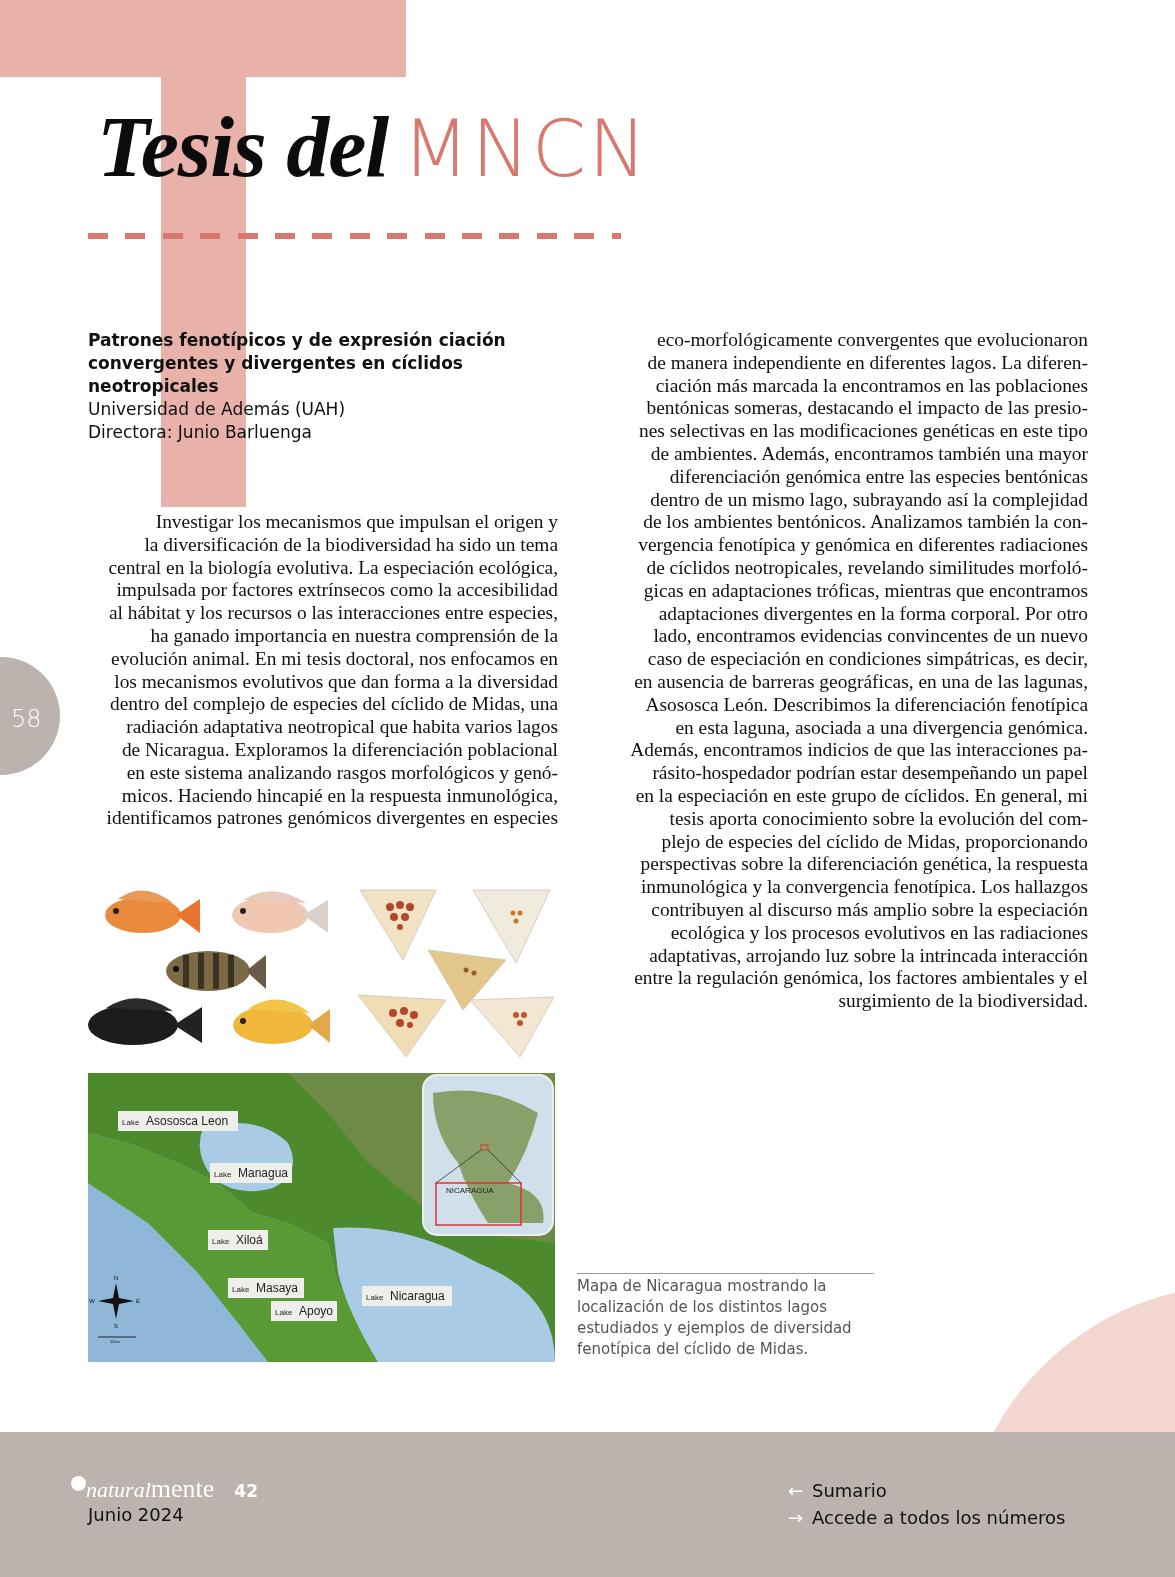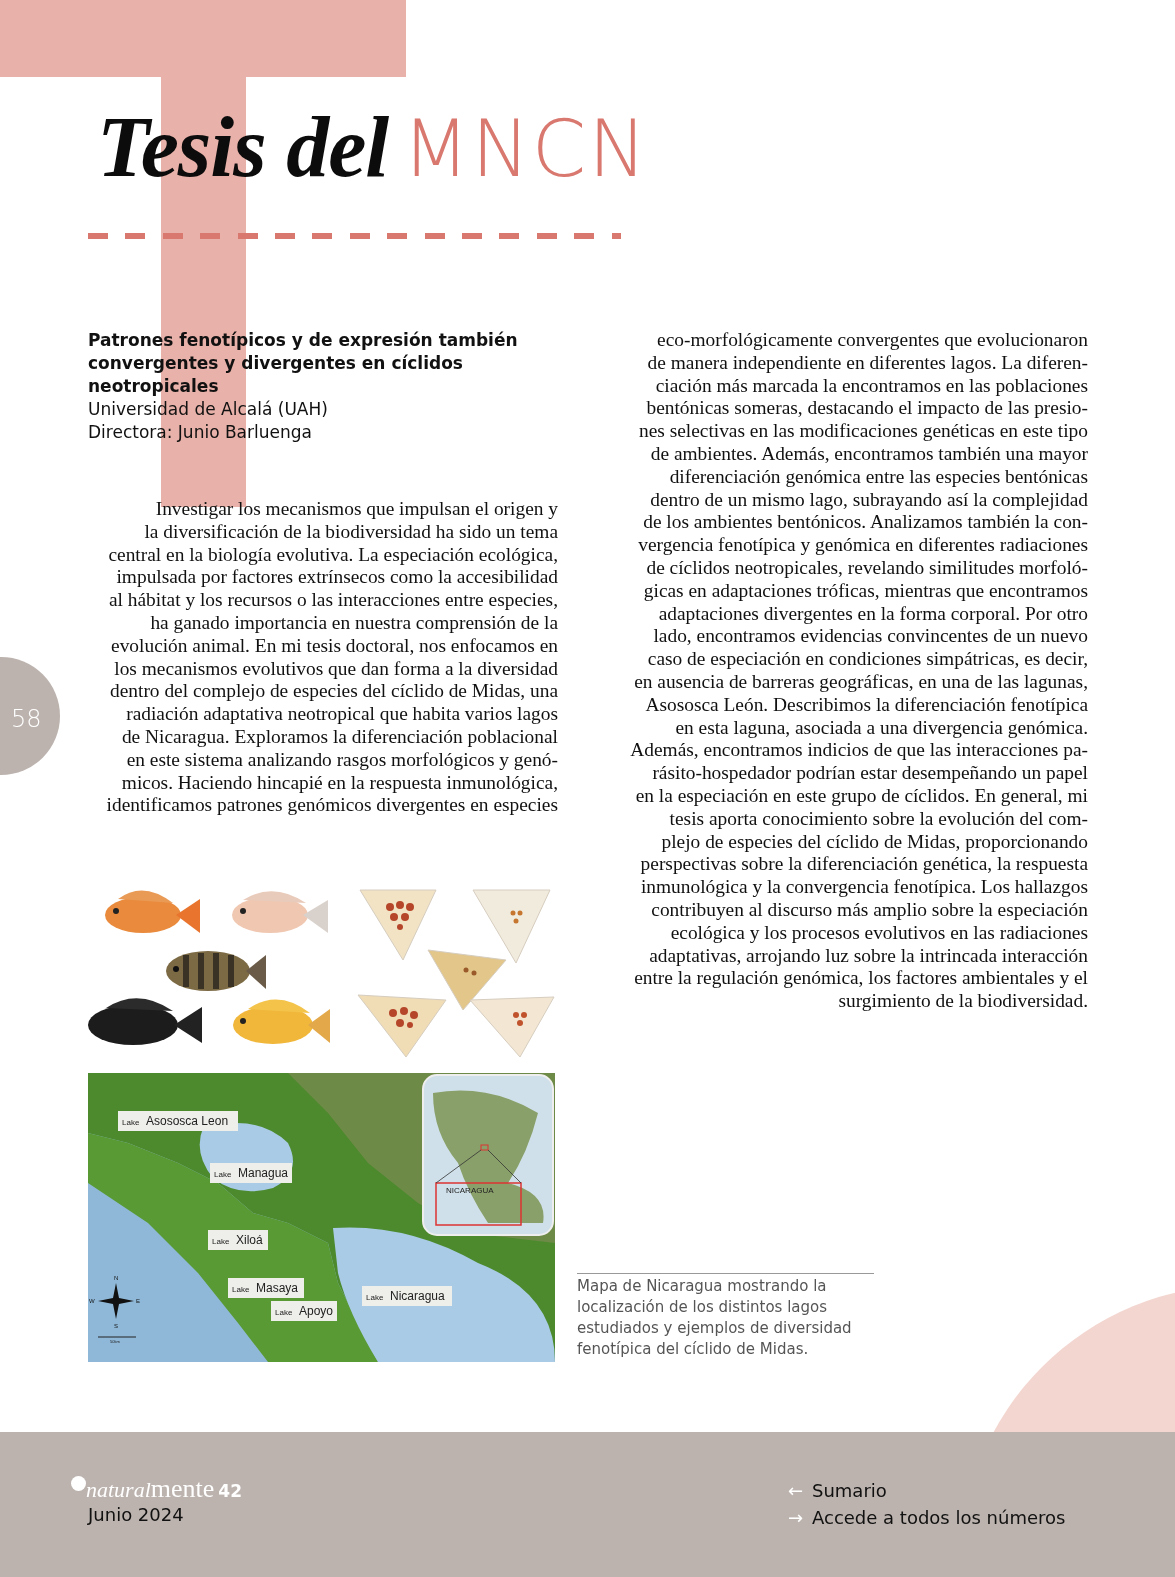--- a/index.html
+++ b/index.html
@@ -15,62 +15,62 @@
 
     .dash-line { position: absolute; left: 88px; top: 233px; width: 533px; height: 6px;
       background: repeating-linear-gradient(to right, #d9786f 0 20px, transparent 20px 37.4px); }
 
     .meta { position: absolute; left: 88px; top: 329px; width: 470px; font-family: "DejaVu Sans", sans-serif; font-size: 17px; line-height: 23px; color: #111; }
     .meta .thesis-title { font-weight: bold; display: block; }
     .meta span.line { display: block; }
 
     .body-col { position: absolute; font-family: "Liberation Serif", serif; font-size: 19.4px; line-height: 22.8px; color: #111; text-align: right; }
     .body-col p { white-space: pre-line; }
-    .col-left { left: 88px; top: 498px; width: 470px; }
+    .col-left { left: 88px; top: 511px; width: 470px; }
     .col-right { left: 613px; top: 329px; width: 475px; }
 
     .page-circle { position: absolute; left: -58px; top: 657px; width: 118px; height: 118px; border-radius: 50%; background: #bcb3ae; }
     .page-number { position: absolute; left: 11px; top: 705px; font-family: "DejaVu Sans", sans-serif; font-weight: 300; font-size: 24px; color: #ffffff; }
 
     .fish-figure { position: absolute; left: 88px; top: 875px; width: 470px; height: 185px; }
     .map-figure { position: absolute; left: 88px; top: 1073px; width: 467px; height: 289px; overflow: hidden; background: #8fb8d8; }
 
     .caption-rule { position: absolute; left: 577px; top: 1273px; width: 297px; height: 1px; background: #999; }
     .caption { position: absolute; left: 577px; top: 1276px; width: 310px; font-family: "DejaVu Sans", sans-serif; font-size: 15px; line-height: 21px; color: #555; }
 
     .deco-circle { position: absolute; left: 960px; top: 1285px; width: 560px; height: 560px; border-radius: 50%; background: #f3d6d0; }
 
     .footer { position: absolute; left: 0; top: 1432px; width: 1175px; height: 145px; background: #bcb3ae; }
     .brand { position: absolute; left: 71px; top: 1474px; white-space: nowrap; }
     .brand-dot { display: inline-block; width: 15px; height: 15px; border-radius: 50%; background: #fff; vertical-align: top; margin-top: 2px; }
     .brand-italic { font-family: "Liberation Serif", serif; font-style: italic; font-size: 22px; color: #fff; }
     .brand-roman { font-family: "Liberation Serif", serif; font-size: 26px; color: #fff; }
-    .brand-issue { font-family: "DejaVu Sans", sans-serif; font-weight: bold; font-size: 17px; color: #fff; margin-left: 4px; }
+    .brand-issue { font-family: "DejaVu Sans", sans-serif; font-weight: bold; font-size: 17px; color: #fff; margin-left: 20px; }
     .footer-date { position: absolute; left: 88px; top: 1504px; font-family: "DejaVu Sans", sans-serif; font-size: 18px; color: #111; }
 
     .nav-links { position: absolute; left: 788px; top: 1477px; font-family: "DejaVu Sans", sans-serif; font-size: 18px; line-height: 27px; }
     .nav-link { display: flex; align-items: center; color: #111; cursor: pointer; }
     .nav-link .arrow { color: #ffffff; width: 24px; display: inline-block; font-size: 18px; }
   </style>
 </head>
 <body>
 
 <div class="t-bar"></div>
 <div class="t-stem"></div>
 
 <h1 class="title">
   <span class="serif">Tesis del</span><span class="sans">MNCN</span>
 </h1>
 <div class="dash-line"></div>
 
 <div class="meta">
-  <span class="thesis-title line">Patrones fenotípicos y de expresión también</span>
+  <span class="thesis-title line">Patrones fenotípicos y de expresión ciación</span>
   <span class="thesis-title line">convergentes y divergentes en cíclidos</span>
   <span class="thesis-title line">neotropicales</span>
-  <span class="line">Universidad de Alcalá (UAH)</span>
+  <span class="line">Universidad de Además (UAH)</span>
   <span class="line">Directora: Junio Barluenga</span>
 </div>
 
 <div class="body-col col-left">
   <p>Investigar los mecanismos que impulsan el origen y
 la diversificación de la biodiversidad ha sido un tema
 central en la biología evolutiva. La especiación ecológica,
 impulsada por factores extrínsecos como la accesibilidad
 al hábitat y los recursos o las interacciones entre especies,
 ha ganado importancia en nuestra comprensión de la

